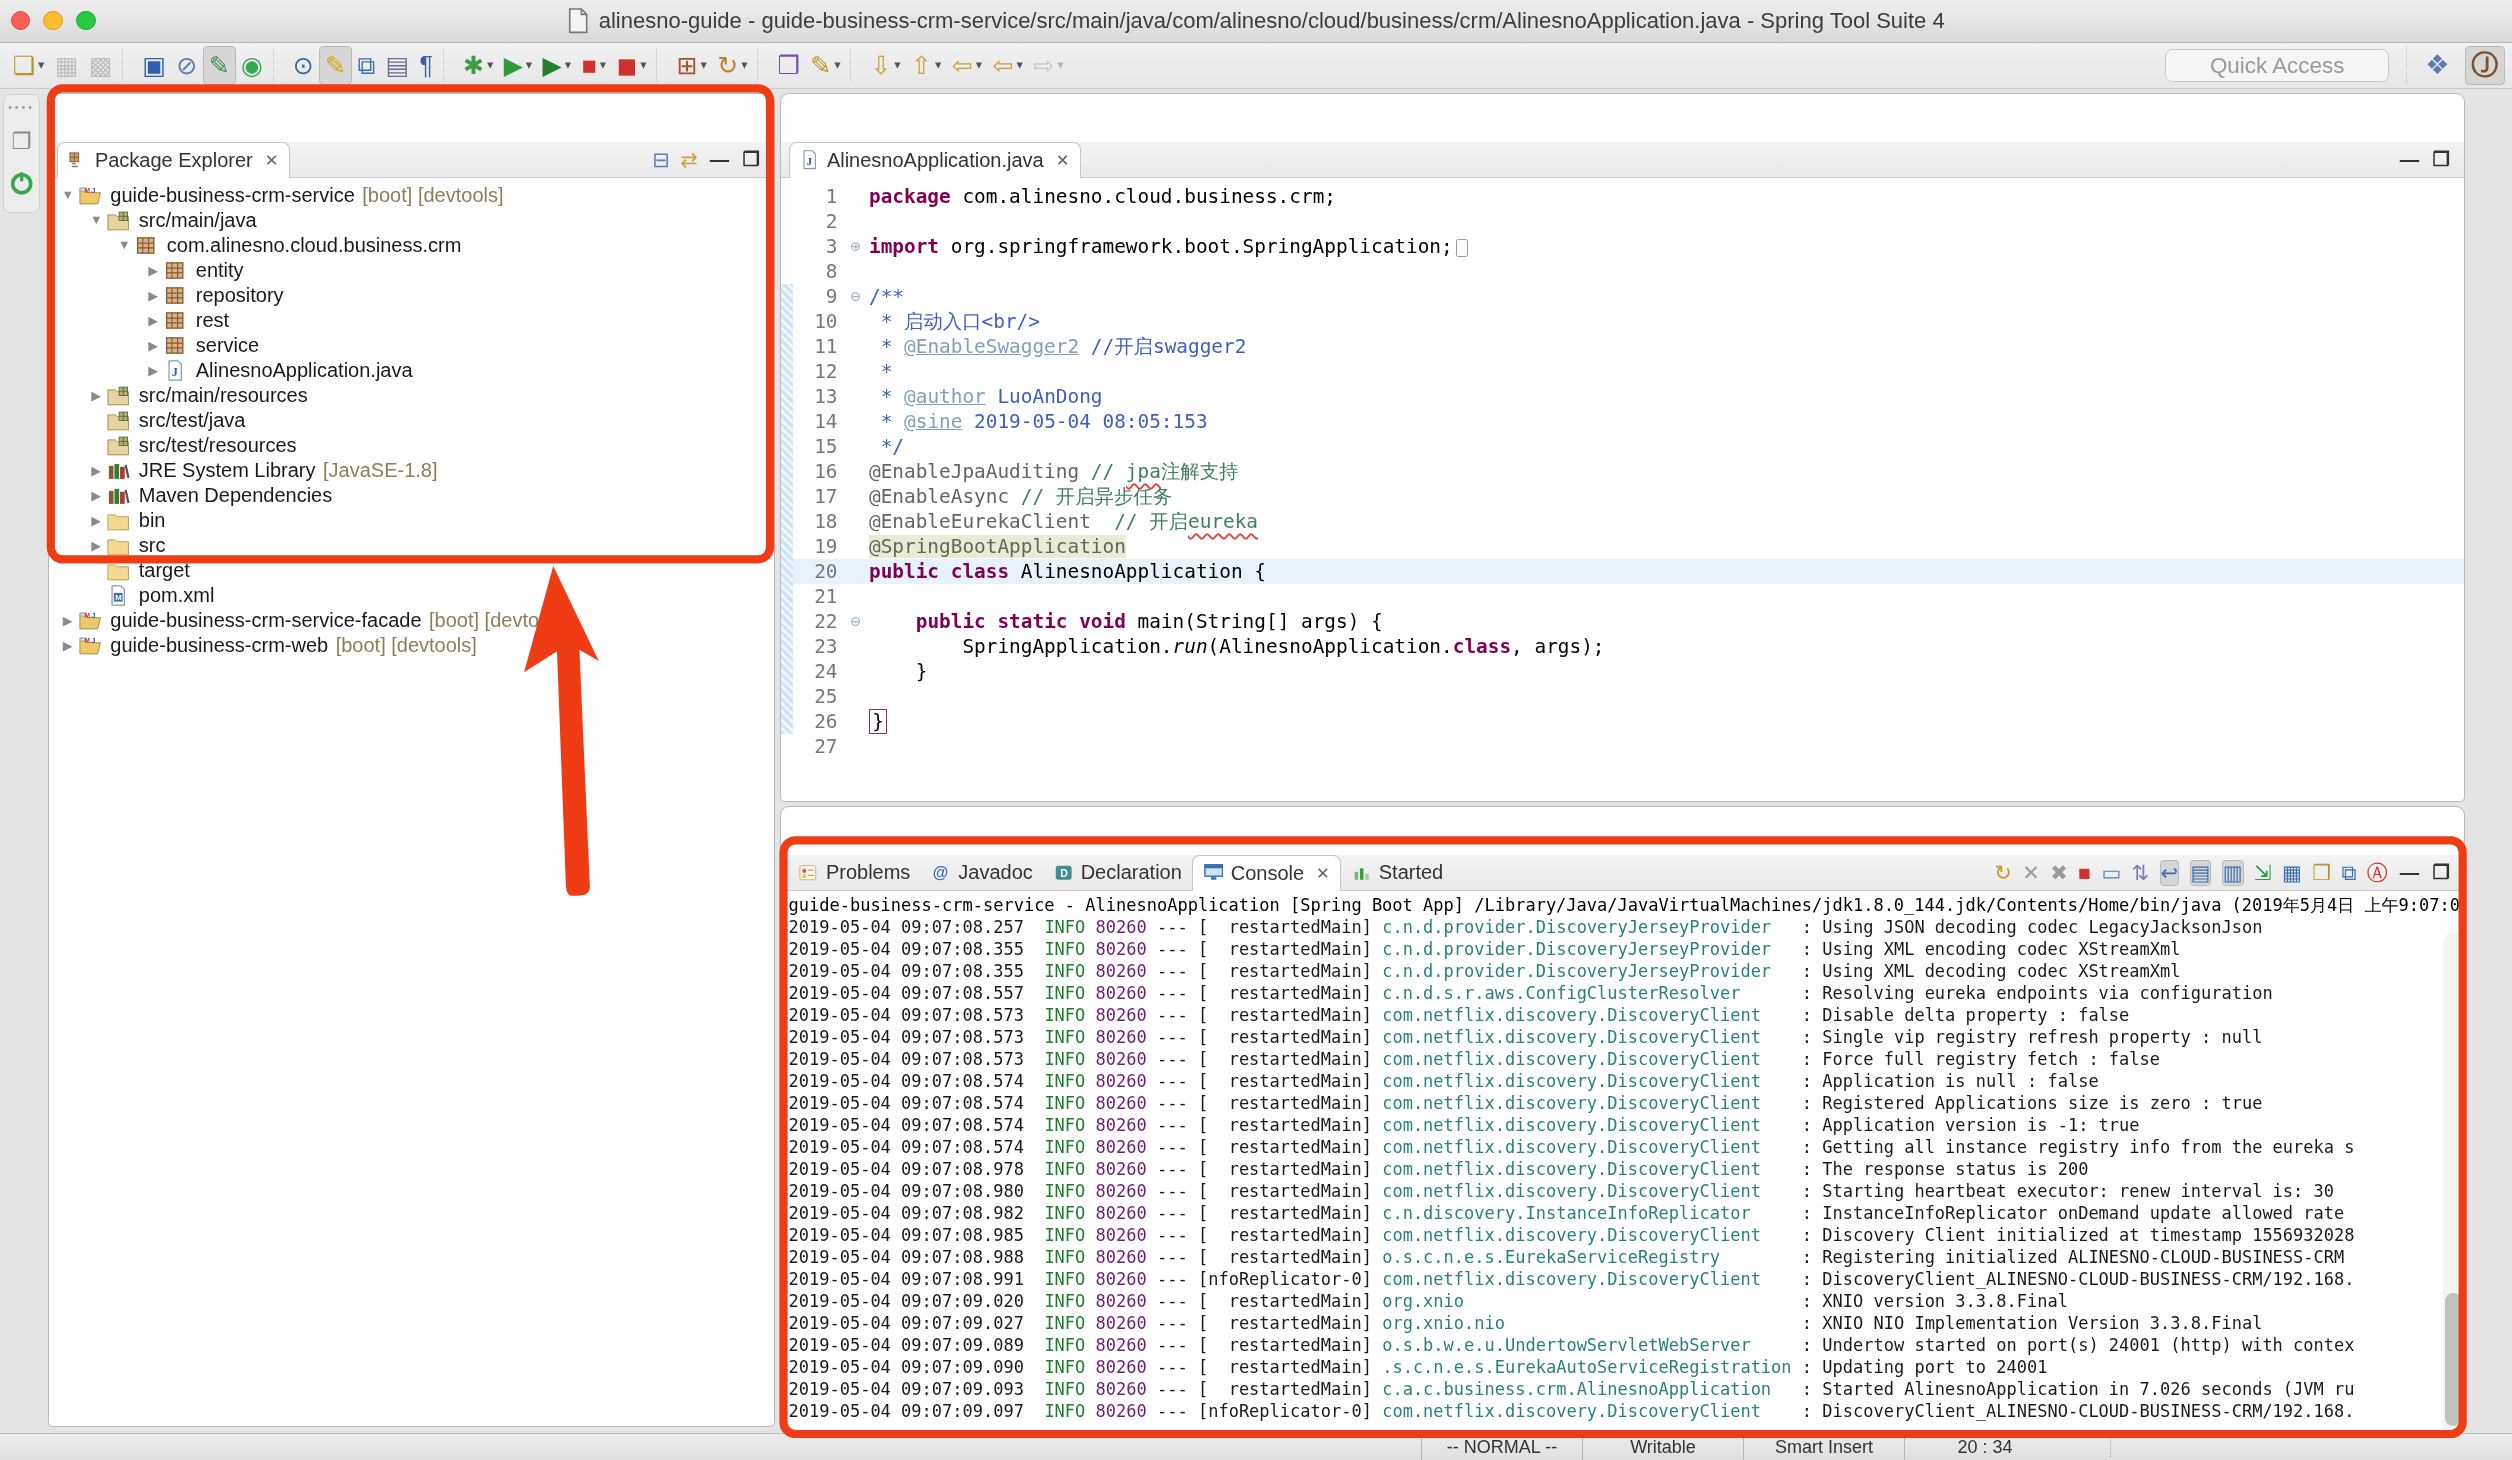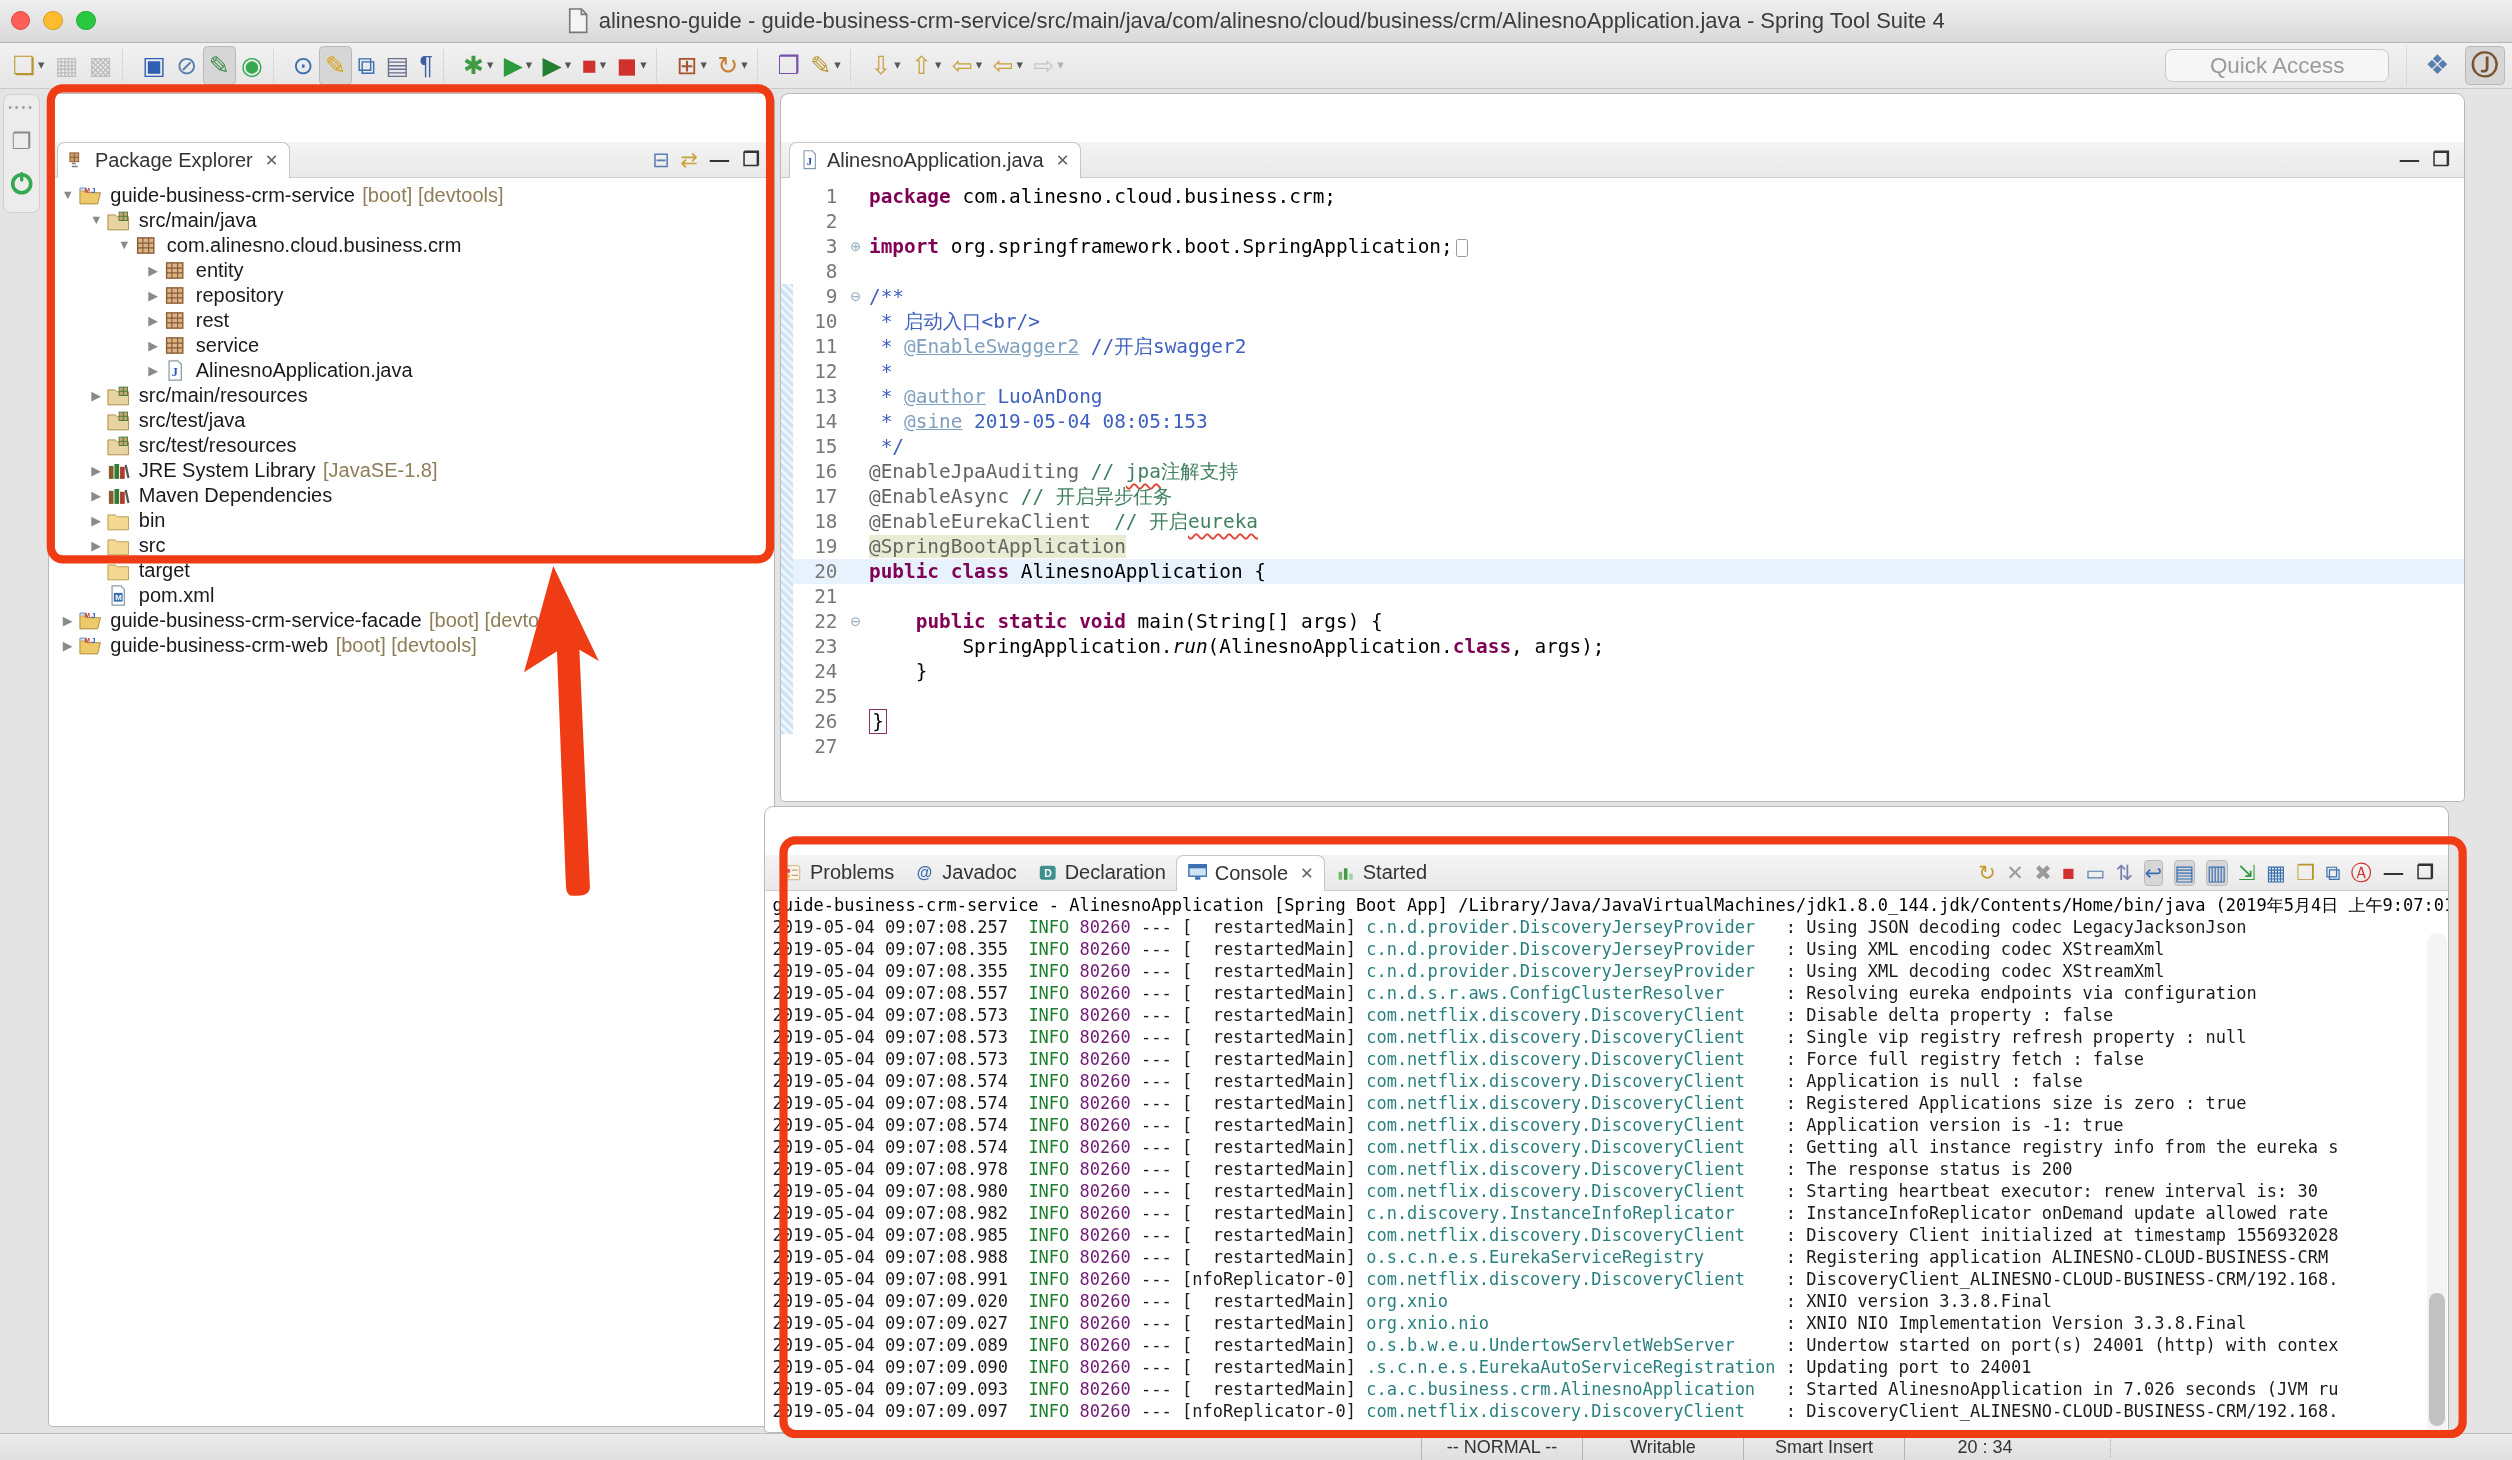--- a/index.html
+++ b/index.html
@@ -520,21 +520,21 @@
         <div class="cline"><span class="diffbar on"></span><span class="lnum">21</span><span class="fold"></span><span class="ctext"></span></div>
         <div class="cline"><span class="diffbar on"></span><span class="lnum">22</span><span class="fold">⊖</span><span class="ctext"><span class="p">    </span><span class="kw">public</span><span class="p"> </span><span class="kw">static</span><span class="p"> </span><span class="kw">void</span><span class="p"> main(String[] args) {</span></span></div>
         <div class="cline"><span class="diffbar on"></span><span class="lnum">23</span><span class="fold"></span><span class="ctext"><span class="p">        SpringApplication.</span><span class="it">run</span><span class="p">(AlinesnoApplication.</span><span class="kw">class</span><span class="p">, args);</span></span></div>
         <div class="cline"><span class="diffbar on"></span><span class="lnum">24</span><span class="fold"></span><span class="ctext"><span class="p">    }</span></span></div>
         <div class="cline"><span class="diffbar on"></span><span class="lnum">25</span><span class="fold"></span><span class="ctext"></span></div>
         <div class="cline"><span class="diffbar on"></span><span class="lnum">26</span><span class="fold"></span><span class="ctext"><span class="brace">}</span></span></div>
         <div class="cline"><span class="diffbar"></span><span class="lnum">27</span><span class="fold"></span><span class="ctext"></span></div>
       </div>
   </div>
 
-  <div class="panel" style="left:764px; top:806px; width:1685px; height:627px;">
+  <div class="panel" style="left:780px; top:806px; width:1685px; height:627px;">
     <div class="viewbar" id="console-tabbar">
         <div class="vtab">
           <span style="display:inline-flex;width:19.4px;height:19.4px;">
             <svg viewBox="0 0 22 22">
               <rect x="1" y="3" width="18" height="16" rx="2" fill="#fdf3e3" stroke="#c9a87a"></rect>
               <circle cx="6" cy="9" r="2.4" fill="#d05c6e"></circle>
               <circle cx="6" cy="15" r="2.4" fill="#e8c36a"></circle>
               <path d="M10 8h7M10 14h7" stroke="#b9a98a" stroke-width="1.4"></path>
             </svg>
           </span>
@@ -607,21 +607,21 @@
           <div class="crow"><span>2019-05-04 09:07:08.573  </span><span class="lg-lvl">INFO</span><span> </span><span class="lg-pid">80260</span><span> --- [  restartedMain] </span><span class="lg-cat">com.netflix.discovery.DiscoveryClient   </span><span> : Single vip registry refresh property : null</span></div>
           <div class="crow"><span>2019-05-04 09:07:08.573  </span><span class="lg-lvl">INFO</span><span> </span><span class="lg-pid">80260</span><span> --- [  restartedMain] </span><span class="lg-cat">com.netflix.discovery.DiscoveryClient   </span><span> : Force full registry fetch : false</span></div>
           <div class="crow"><span>2019-05-04 09:07:08.574  </span><span class="lg-lvl">INFO</span><span> </span><span class="lg-pid">80260</span><span> --- [  restartedMain] </span><span class="lg-cat">com.netflix.discovery.DiscoveryClient   </span><span> : Application is null : false</span></div>
           <div class="crow"><span>2019-05-04 09:07:08.574  </span><span class="lg-lvl">INFO</span><span> </span><span class="lg-pid">80260</span><span> --- [  restartedMain] </span><span class="lg-cat">com.netflix.discovery.DiscoveryClient   </span><span> : Registered Applications size is zero : true</span></div>
           <div class="crow"><span>2019-05-04 09:07:08.574  </span><span class="lg-lvl">INFO</span><span> </span><span class="lg-pid">80260</span><span> --- [  restartedMain] </span><span class="lg-cat">com.netflix.discovery.DiscoveryClient   </span><span> : Application version is -1: true</span></div>
           <div class="crow"><span>2019-05-04 09:07:08.574  </span><span class="lg-lvl">INFO</span><span> </span><span class="lg-pid">80260</span><span> --- [  restartedMain] </span><span class="lg-cat">com.netflix.discovery.DiscoveryClient   </span><span> : Getting all instance registry info from the eureka s</span></div>
           <div class="crow"><span>2019-05-04 09:07:08.978  </span><span class="lg-lvl">INFO</span><span> </span><span class="lg-pid">80260</span><span> --- [  restartedMain] </span><span class="lg-cat">com.netflix.discovery.DiscoveryClient   </span><span> : The response status is 200</span></div>
           <div class="crow"><span>2019-05-04 09:07:08.980  </span><span class="lg-lvl">INFO</span><span> </span><span class="lg-pid">80260</span><span> --- [  restartedMain] </span><span class="lg-cat">com.netflix.discovery.DiscoveryClient   </span><span> : Starting heartbeat executor: renew interval is: 30</span></div>
           <div class="crow"><span>2019-05-04 09:07:08.982  </span><span class="lg-lvl">INFO</span><span> </span><span class="lg-pid">80260</span><span> --- [  restartedMain] </span><span class="lg-cat">c.n.discovery.InstanceInfoReplicator    </span><span> : InstanceInfoReplicator onDemand update allowed rate</span></div>
           <div class="crow"><span>2019-05-04 09:07:08.985  </span><span class="lg-lvl">INFO</span><span> </span><span class="lg-pid">80260</span><span> --- [  restartedMain] </span><span class="lg-cat">com.netflix.discovery.DiscoveryClient   </span><span> : Discovery Client initialized at timestamp 1556932028</span></div>
-          <div class="crow"><span>2019-05-04 09:07:08.988  </span><span class="lg-lvl">INFO</span><span> </span><span class="lg-pid">80260</span><span> --- [  restartedMain] </span><span class="lg-cat">o.s.c.n.e.s.EurekaServiceRegistry       </span><span> : Registering application ALINESNO-CLOUD-BUSINESS-CRM</span></div>
+          <div class="crow"><span>2019-05-04 09:07:08.988  </span><span class="lg-lvl">INFO</span><span> </span><span class="lg-pid">80260</span><span> --- [  restartedMain] </span><span class="lg-cat">o.s.c.n.e.s.EurekaServiceRegistry       </span><span> : Registering initialized ALINESNO-CLOUD-BUSINESS-CRM</span></div>
           <div class="crow"><span>2019-05-04 09:07:08.991  </span><span class="lg-lvl">INFO</span><span> </span><span class="lg-pid">80260</span><span> --- [nfoReplicator-0] </span><span class="lg-cat">com.netflix.discovery.DiscoveryClient   </span><span> : DiscoveryClient_ALINESNO-CLOUD-BUSINESS-CRM/192.168.</span></div>
           <div class="crow"><span>2019-05-04 09:07:09.020  </span><span class="lg-lvl">INFO</span><span> </span><span class="lg-pid">80260</span><span> --- [  restartedMain] </span><span class="lg-cat">org.xnio                                </span><span> : XNIO version 3.3.8.Final</span></div>
           <div class="crow"><span>2019-05-04 09:07:09.027  </span><span class="lg-lvl">INFO</span><span> </span><span class="lg-pid">80260</span><span> --- [  restartedMain] </span><span class="lg-cat">org.xnio.nio                            </span><span> : XNIO NIO Implementation Version 3.3.8.Final</span></div>
           <div class="crow"><span>2019-05-04 09:07:09.089  </span><span class="lg-lvl">INFO</span><span> </span><span class="lg-pid">80260</span><span> --- [  restartedMain] </span><span class="lg-cat">o.s.b.w.e.u.UndertowServletWebServer    </span><span> : Undertow started on port(s) 24001 (http) with contex</span></div>
           <div class="crow"><span>2019-05-04 09:07:09.090  </span><span class="lg-lvl">INFO</span><span> </span><span class="lg-pid">80260</span><span> --- [  restartedMain] </span><span class="lg-cat">.s.c.n.e.s.EurekaAutoServiceRegistration</span><span> : Updating port to 24001</span></div>
           <div class="crow"><span>2019-05-04 09:07:09.093  </span><span class="lg-lvl">INFO</span><span> </span><span class="lg-pid">80260</span><span> --- [  restartedMain] </span><span class="lg-cat">c.a.c.business.crm.AlinesnoApplication  </span><span> : Started AlinesnoApplication in 7.026 seconds (JVM ru</span></div>
           <div class="crow"><span>2019-05-04 09:07:09.097  </span><span class="lg-lvl">INFO</span><span> </span><span class="lg-pid">80260</span><span> --- [nfoReplicator-0] </span><span class="lg-cat">com.netflix.discovery.DiscoveryClient   </span><span> : DiscoveryClient_ALINESNO-CLOUD-BUSINESS-CRM/192.168.</span></div>
         </div>
       <div class="vscroll">
           <div class="vthumb"></div>

